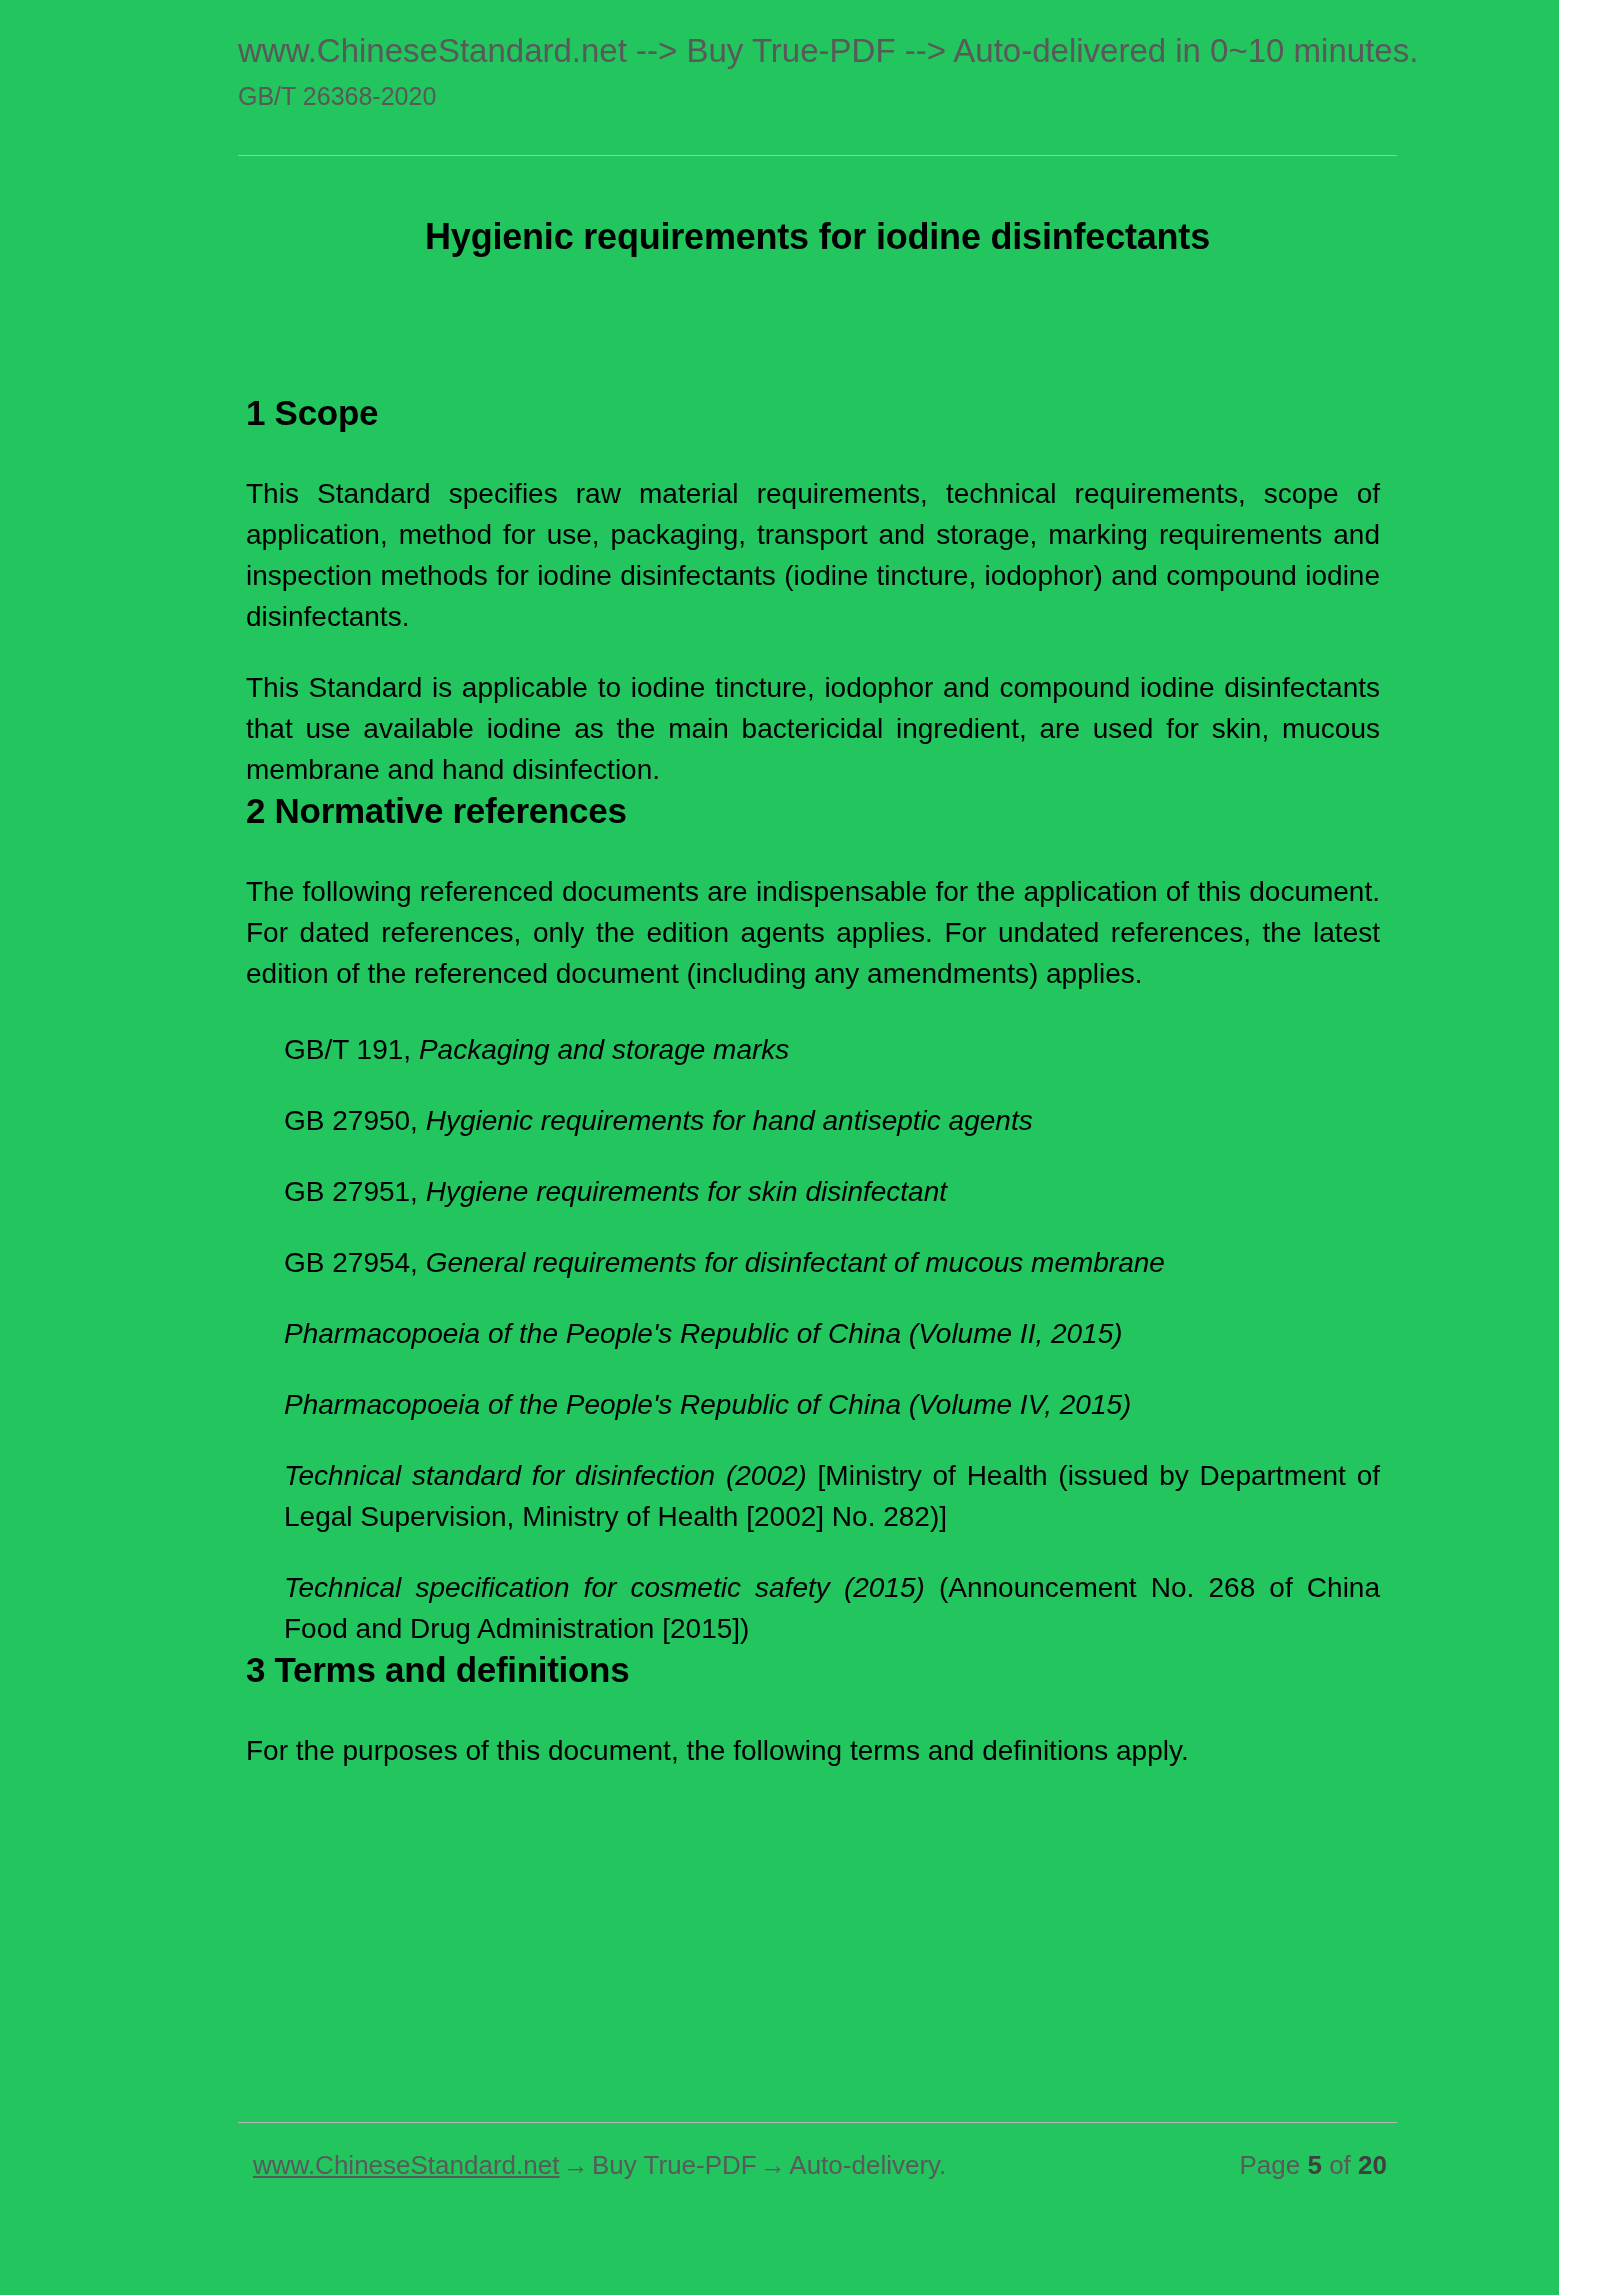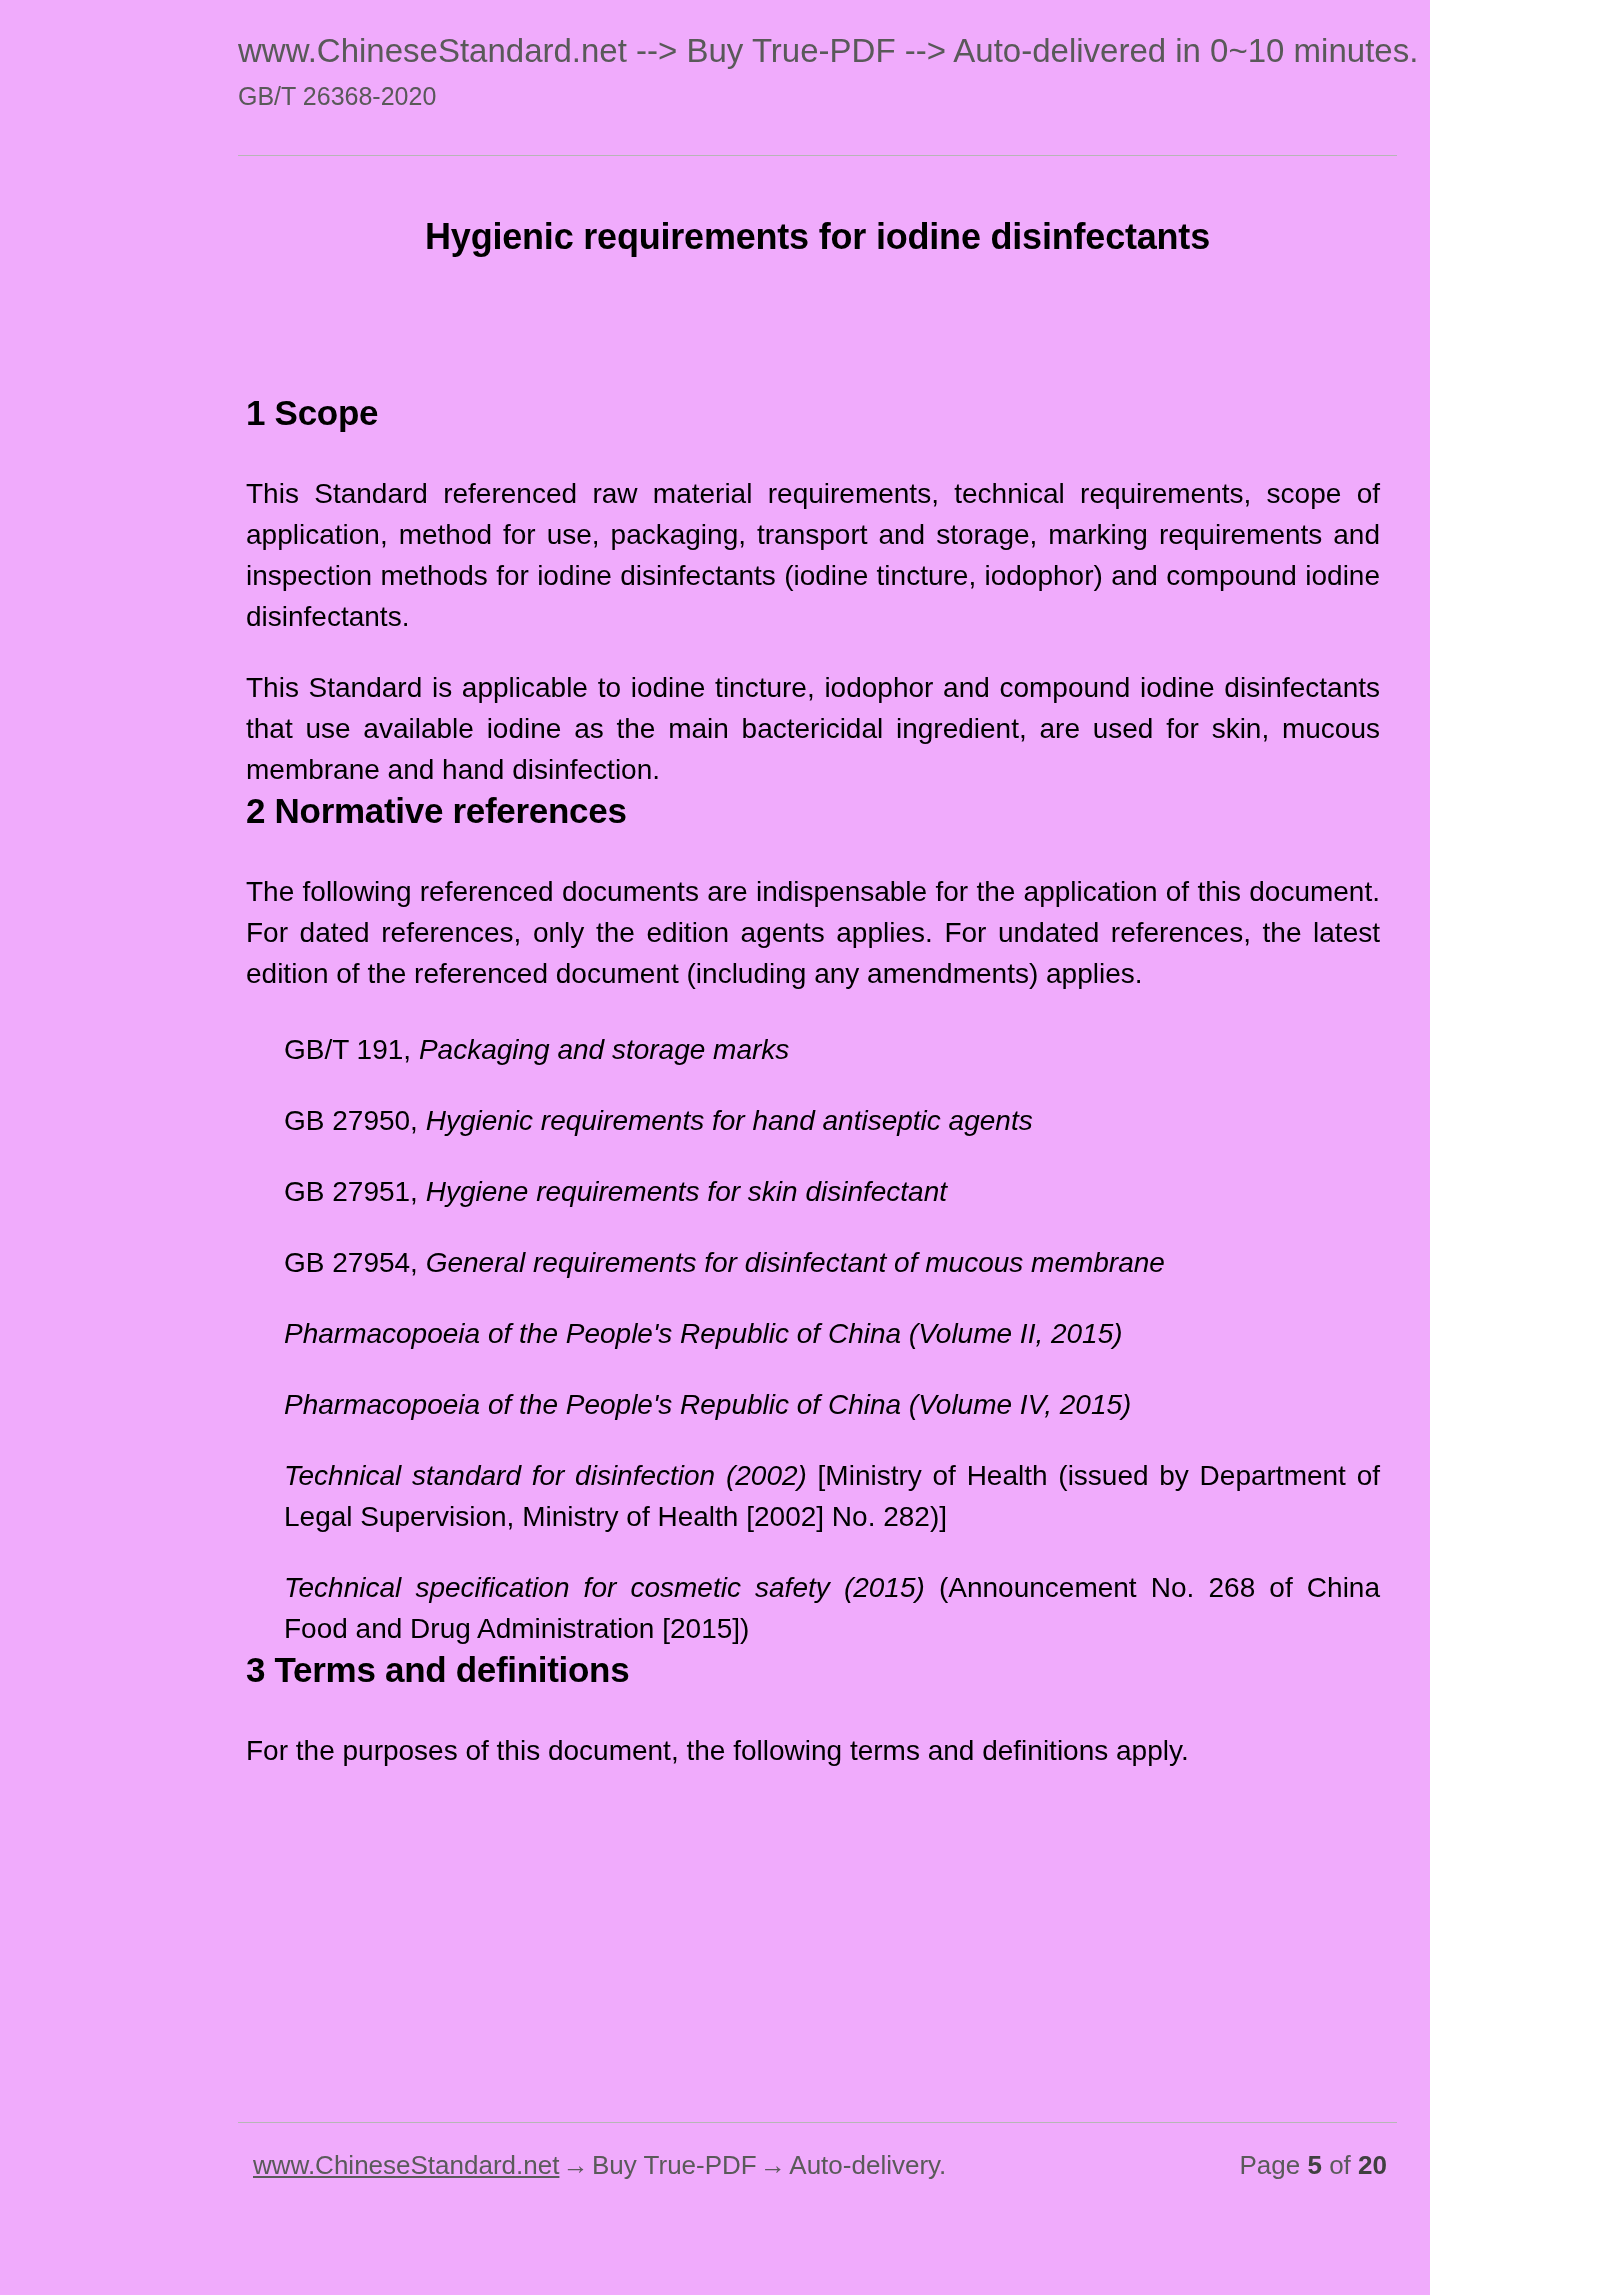--- a/index.html
+++ b/index.html
@@ -8,23 +8,23 @@
     margin: 0;
     padding: 0;
     background: #ffffff;
   }
   body {
     font-family: "Liberation Sans", sans-serif;
     color: #000000;
   }
   .page {
     position: relative;
-    width: 1430px;
+    width: 1559px;
     height: 2295px;
-    background: #f0abfc;
+    background: #22c55e;
     overflow: hidden;
   }
 
   
   .page-header {
     position: absolute;
     left: 238px;
     top: 32px;
     width: 1159px;
   }
@@ -160,21 +160,21 @@
     <div class="header-promo">www.ChineseStandard.net --&gt; Buy True-PDF --&gt; Auto-delivered in 0~10 minutes.</div>
     <div class="header-standard-no">GB/T 26368-2020</div>
   </div>
   <div class="header-rule"></div>
 
   <h1 class="doc-title">Hygienic requirements for iodine disinfectants</h1>
 
   <div class="content">
 
     <h2 class="section-heading sec-scope">1 Scope</h2>
-    <p class="body-para first-after-heading">This Standard referenced raw material requirements, technical requirements, scope of application, method for use, packaging, transport and storage, marking requirements and inspection methods for iodine disinfectants (iodine tincture, iodophor) and compound iodine disinfectants.</p>
+    <p class="body-para first-after-heading">This Standard specifies raw material requirements, technical requirements, scope of application, method for use, packaging, transport and storage, marking requirements and inspection methods for iodine disinfectants (iodine tincture, iodophor) and compound iodine disinfectants.</p>
     <p class="body-para follow">This Standard is applicable to iodine tincture, iodophor and compound iodine disinfectants that use available iodine as the main bactericidal ingredient, are used for skin, mucous membrane and hand disinfection.</p>
 
     <h2 class="section-heading sec-normative">2 Normative references</h2>
     <p class="body-para first-after-heading">The following referenced documents are indispensable for the application of this document. For dated references, only the edition agents applies. For undated references, the latest edition of the referenced document (including any amendments) applies.</p>
 
     <ul class="ref-list">
       <li><span>GB/T 191, </span><i>Packaging and storage marks</i><span></span></li>
       <li><span>GB 27950, </span><i>Hygienic requirements for hand antiseptic agents</i><span></span></li>
       <li><span>GB 27951, </span><i>Hygiene requirements for skin disinfectant</i><span></span></li>
       <li><span>GB 27954, </span><i>General requirements for disinfectant of mucous membrane</i><span></span></li>

